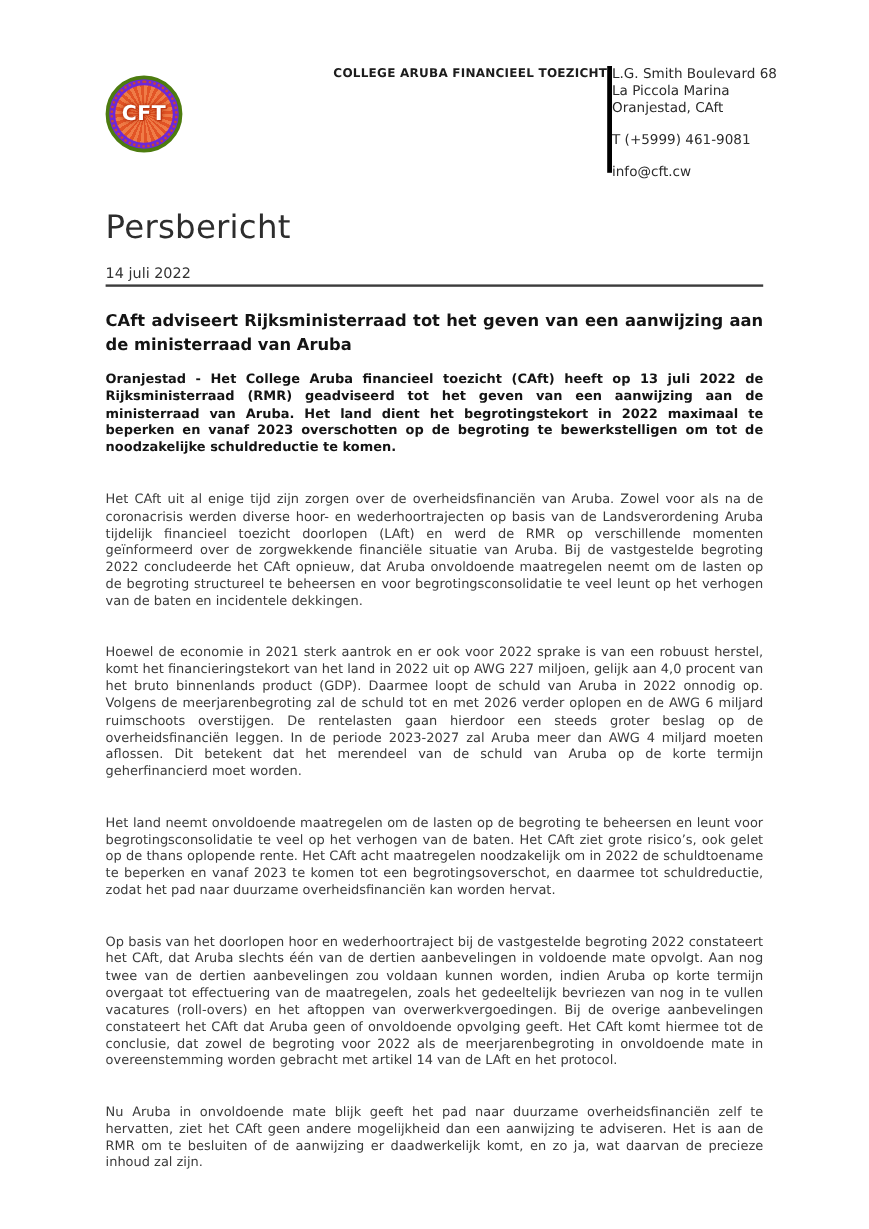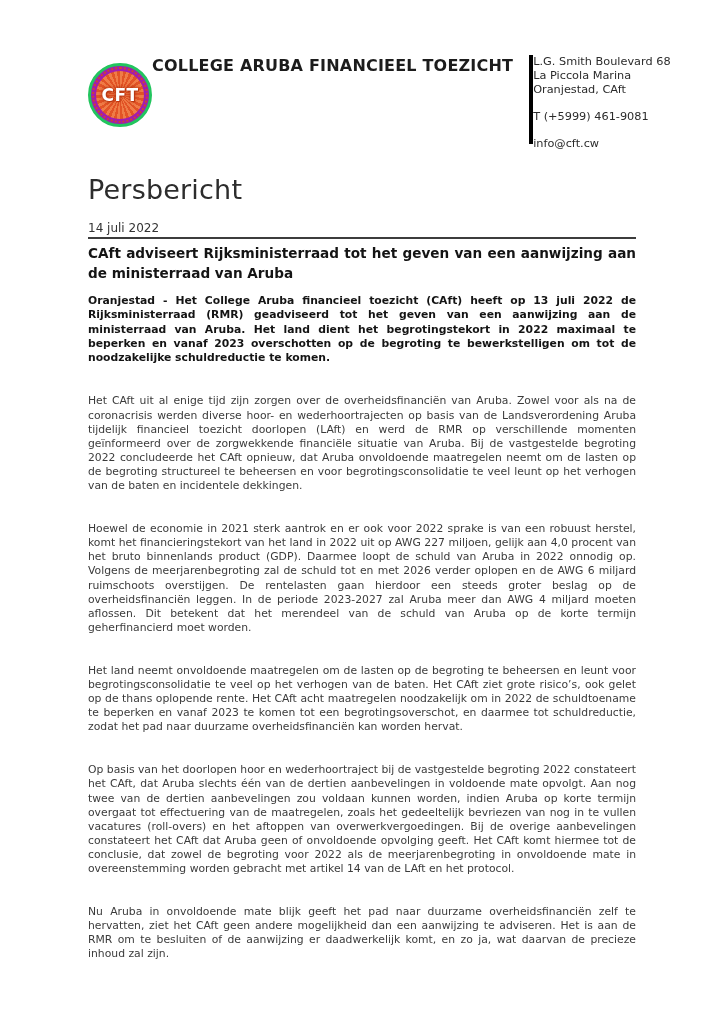--- a/index.html
+++ b/index.html
@@ -23,22 +23,22 @@
     display: flex;
     align-items: flex-start;
     padding: 55px 74px 0 88px;
   }
   .logo {
     position: relative;
     width: 64px;
     height: 64px;
     margin-top: 8px;
     border-radius: 50%;
-    background: #a21caf;
-    border: 3px solid #22c55e;
+    background: #6d28d9;
+    border: 3px solid #4d7c0f;
     flex: 0 0 auto;
   }
   .logo::before {
     content: "";
     position: absolute;
     inset: 5px;
     border-radius: 50%;
     background:
       repeating-conic-gradient(from 0deg, #ef7c47 0deg 7.5deg, #e25426 7.5deg 15deg);
   }
@@ -58,25 +58,25 @@
     z-index: 2;
     color: #ffffff;
     font-weight: bold;
     font-size: 17px;
     letter-spacing: 0.5px;
     text-shadow: 0 0 3px #b23310, 0 0 5px #b23310, 1px 1px 0 #c33d15;
   }
   .org-title {
     flex: 1;
     text-align: right;
-    font-size: 16px;
+    font-size: 10px;
     font-weight: bold;
     color: #1c1c1c;
     letter-spacing: 0.2px;
-    padding-right: 16px;
+    padding-right: 0;
     padding-top: 1px;
     white-space: nowrap;
   }
   .vbar {
     width: 4px;
     height: 89px;
     background: #000000;
     flex: 0 0 auto;
   }
   .contact {
@@ -102,21 +102,21 @@
     margin-top: 16px;
     font-size: 12px;
     color: #333333;
   }
   .rule {
     margin-top: 2px;
     border-bottom: 2px solid #3c3c3c;
     height: 0;
   }
   .headline {
-    margin-top: 4px;
+    margin-top: 19px;
     font-size: 13.6px;
     font-weight: bold;
     line-height: 20px;
     color: #141414;
     text-align: justify;
   }
   p.lead {
     margin-top: 11px;
     font-size: 10.8px;
     font-weight: bold;

